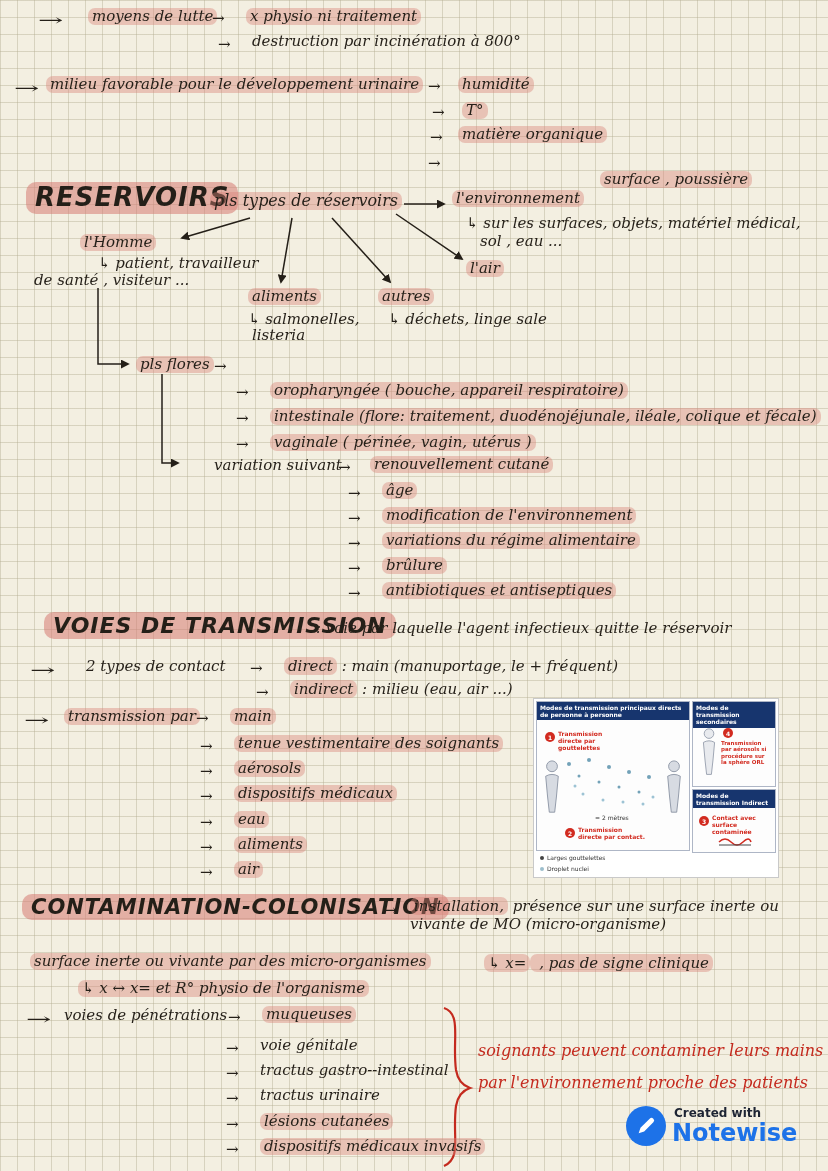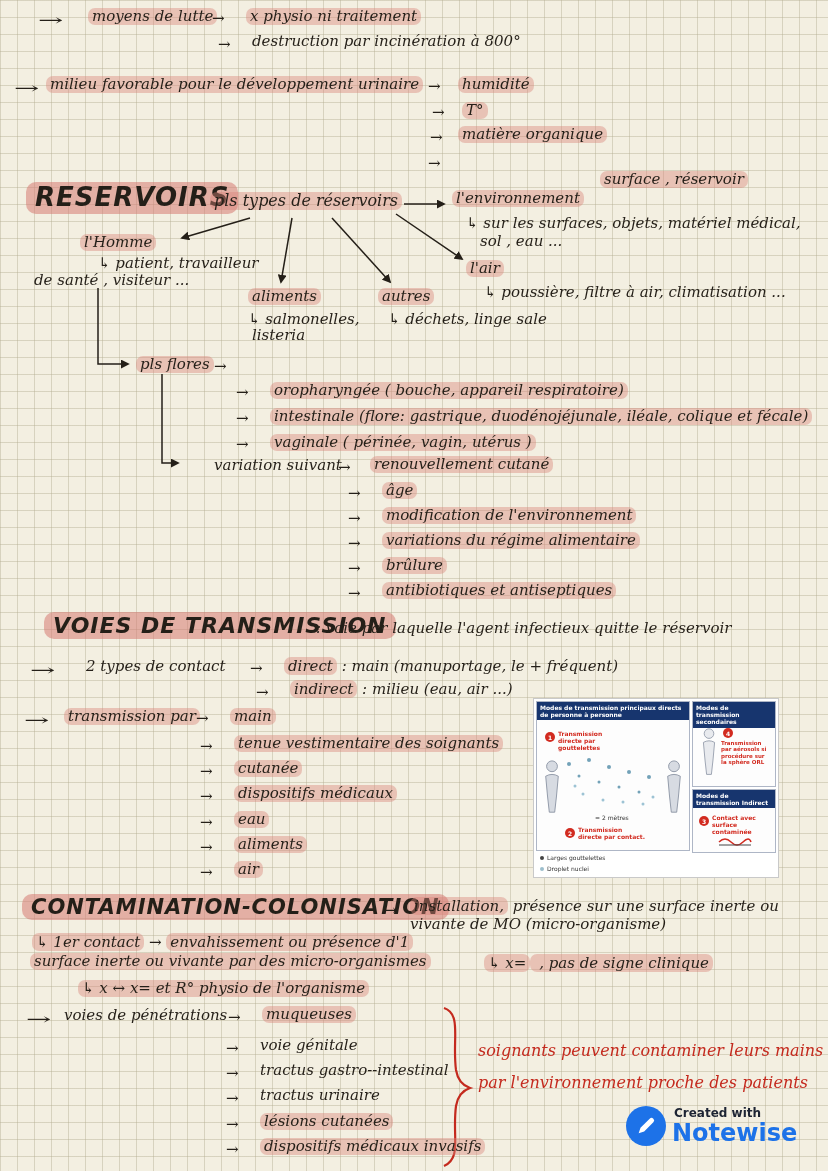--- a/index.html
+++ b/index.html
@@ -70,49 +70,48 @@
 
   <span class="hw arr arr-long" style="left:14px;top:80px">→</span>
   <span class="hw hl" style="left:46px;top:76px">milieu favorable pour le développement urinaire</span>
   <span class="hw arr" style="left:428px;top:78px">→</span>
   <span class="hw hl" style="left:458px;top:76px">humidité</span>
   <span class="hw arr" style="left:432px;top:104px">→</span>
   <span class="hw hl" style="left:462px;top:102px">T°</span>
   <span class="hw arr" style="left:430px;top:129px">→</span>
   <span class="hw hl" style="left:458px;top:126px">matière organique</span>
   <span class="hw arr" style="left:428px;top:155px">→</span>
-  <span class="hw hl" style="left:600px;top:171px">surface , réservoir</span>
+  <span class="hw hl" style="left:600px;top:171px">surface , poussière</span>
 
   <span class="hw title hl-strong" style="left:26px;top:182px;font-size:26px">RESERVOIRS</span>
   <span class="hw hl" style="left:210px;top:192px;font-size:16px">pls types de réservoirs</span>
 
   <span class="hw hl" style="left:452px;top:190px">l'environnement</span>
   <span class="hw" style="left:466px;top:215px">↳ sur les surfaces, objets, matériel médical,</span>
   <span class="hw" style="left:480px;top:233px">sol , eau ...</span>
 
   <span class="hw hl" style="left:80px;top:234px">l'Homme</span>
   <span class="hw" style="left:98px;top:255px">↳ patient, travailleur</span>
   <span class="hw" style="left:34px;top:272px">de santé , visiteur ...</span>
 
   <span class="hw hl" style="left:248px;top:288px">aliments</span>
   <span class="hw" style="left:248px;top:311px">↳ salmonelles,</span>
   <span class="hw" style="left:252px;top:327px">listeria</span>
 
   <span class="hw hl" style="left:378px;top:288px">autres</span>
   <span class="hw" style="left:388px;top:311px">↳ déchets, linge sale</span>
 
   <span class="hw hl" style="left:466px;top:260px">l'air</span>
-  <span class="hw" style="left:484px;top:284px">↳ poussière, filtre à air, climatisation ...</span>
 
   <span class="hw hl" style="left:136px;top:356px">pls flores</span>
   <span class="hw arr" style="left:214px;top:358px">→</span>
   <span class="hw arr" style="left:236px;top:384px">→</span>
   <span class="hw hl" style="left:270px;top:382px">oropharyngée ( bouche, appareil respiratoire)</span>
   <span class="hw arr" style="left:236px;top:410px">→</span>
-  <span class="hw hl" style="left:270px;top:408px">intestinale (flore: gastrique, duodénojéjunale, iléale, colique et fécale)</span>
+  <span class="hw hl" style="left:270px;top:408px">intestinale (flore: traitement, duodénojéjunale, iléale, colique et fécale)</span>
   <span class="hw arr" style="left:236px;top:436px">→</span>
   <span class="hw hl" style="left:270px;top:434px">vaginale ( périnée, vagin, utérus )</span>
 
   <span class="hw" style="left:214px;top:457px">variation suivant</span>
   <span class="hw arr" style="left:338px;top:459px">→</span>
   <span class="hw hl" style="left:370px;top:456px">renouvellement cutané</span>
   <span class="hw arr" style="left:348px;top:485px">→</span>
   <span class="hw hl" style="left:382px;top:482px">âge</span>
   <span class="hw arr" style="left:348px;top:510px">→</span>
   <span class="hw hl" style="left:382px;top:507px">modification de l'environnement</span>
@@ -137,21 +136,21 @@
     <span class="hl">indirect</span><span> : milieu (eau, air ...)</span>
   </div>
 
   <span class="hw arr arr-long" style="left:24px;top:712px">→</span>
   <span class="hw hl" style="left:64px;top:708px">transmission par</span>
   <span class="hw arr" style="left:196px;top:710px">→</span>
   <span class="hw hl" style="left:230px;top:708px">main</span>
   <span class="hw arr" style="left:200px;top:738px">→</span>
   <span class="hw hl" style="left:234px;top:735px">tenue vestimentaire des soignants</span>
   <span class="hw arr" style="left:200px;top:763px">→</span>
-  <span class="hw hl" style="left:234px;top:760px">cutanée</span>
+  <span class="hw hl" style="left:234px;top:760px">aérosols</span>
   <span class="hw arr" style="left:200px;top:788px">→</span>
   <span class="hw hl" style="left:234px;top:785px">dispositifs médicaux</span>
   <span class="hw arr" style="left:200px;top:814px">→</span>
   <span class="hw hl" style="left:234px;top:811px">eau</span>
   <span class="hw arr" style="left:200px;top:839px">→</span>
   <span class="hw hl" style="left:234px;top:836px">aliments</span>
   <span class="hw arr" style="left:200px;top:864px">→</span>
   <span class="hw hl" style="left:234px;top:861px">air</span>
 
   <div class="fig">
@@ -215,25 +214,20 @@
     </div>
   </div>
 
   <span class="hw title hl-strong" style="left:22px;top:894px;font-size:21px">CONTAMINATION-COLONISATION</span>
   <span class="hw arr" style="left:384px;top:902px">→</span>
   <div class="hw" style="left:410px;top:898px">
     <span class="hl">installation,</span><span> présence sur une surface inerte ou</span>
   </div>
   <span class="hw" style="left:410px;top:916px">vivante de MO (micro-organisme)</span>
 
-  <div class="hw" style="left:32px;top:934px">
-    <span class="hl">↳ 1er contact</span>
-    <span class="arr">→</span>
-    <span class="hl">envahissement ou présence d'1</span>
-  </div>
   <span class="hw hl" style="left:30px;top:953px">surface inerte ou vivante par des micro-organismes</span>
 
   <div class="hw" style="left:484px;top:955px">
     <span class="hl">↳ x=</span><span class="hl"> , pas de signe clinique</span>
   </div>
   <span class="hw hl" style="left:78px;top:980px">↳ x ↔ x= et R° physio de l'organisme</span>
 
   <span class="hw arr arr-long" style="left:26px;top:1011px">→</span>
   <span class="hw" style="left:64px;top:1007px">voies de pénétrations</span>
   <span class="hw arr" style="left:228px;top:1009px">→</span>

